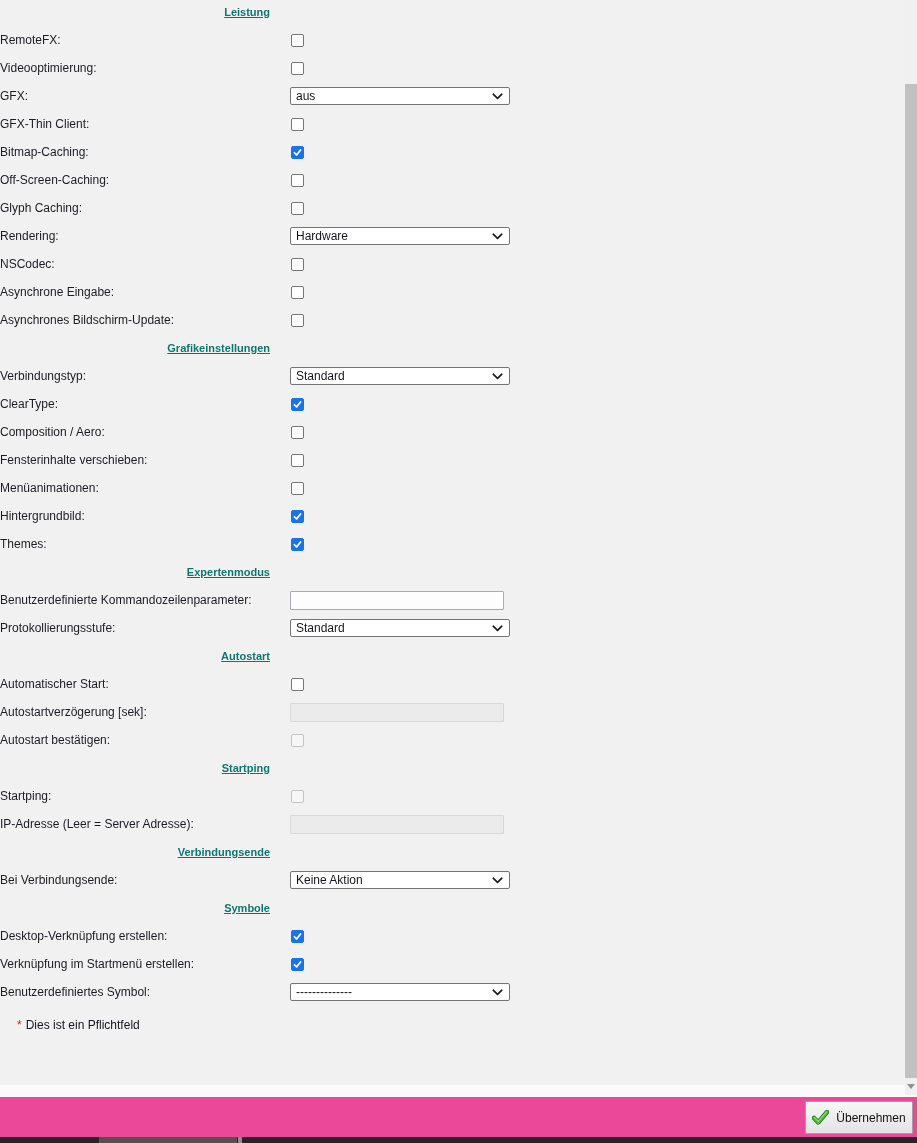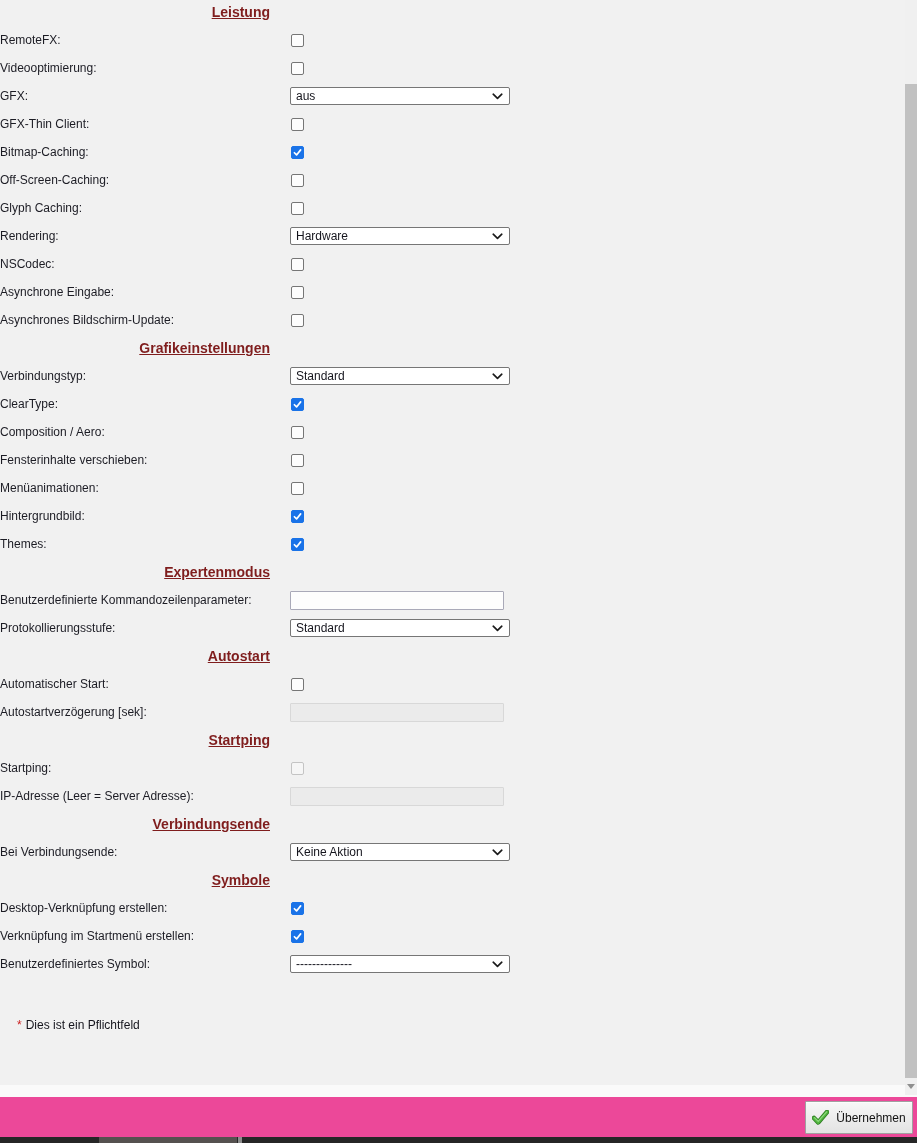--- a/index.html
+++ b/index.html
@@ -10,21 +10,21 @@
     -webkit-font-smoothing:antialiased;
   }
   .form-rows { position:absolute; top:-2px; left:0; width:905px; }
   .row { display:flex; height:28px; align-items:center; }
   .lbl {
     width:284px; flex:none; text-align:left;
     font-size:12px; color:#1c1c24; white-space:nowrap;
   }
   .hdr {
     width:284px; flex:none; text-align:right; box-sizing:border-box; padding-right:14px;
-    font-size:14px; font-weight:bold; text-decoration:underline; color:#7f1d1d; white-space:nowrap;
+    font-size:11px; font-weight:bold; text-decoration:underline; color:#0f766e; white-space:nowrap;
   }
   .ctrl { margin-left:6px; display:flex; align-items:center;border-radius:6px; }
 
   .cb { width:13px; height:13px; border-radius:2px; box-sizing:border-box; margin-left:1px;
         display:flex; align-items:center; justify-content:center; }
   .cb.unchecked { background:#fdfdfd; border:1px solid #767676; }
   .cb.checked   { background:#1a73e8; border:1px solid #1a73e8; }
   .cb.disabled  { background:#f6f6f6; border:1px solid #c4c4c4; }
 
   .sel {
@@ -260,20 +260,26 @@
     <div class="row">
       <span class="lbl">Automatischer Start:</span>
       <div class="ctrl">
         <div class="cb unchecked"></div>
       </div>
     </div>
     <div class="row">
       <span class="lbl">Autostartverzögerung [sek]:</span>
       <div class="ctrl">
         <input type="text" class="txt disabled" disabled="" value="" style="">
+      </div>
+    </div>
+    <div class="row">
+      <span class="lbl">Autostart bestätigen:</span>
+      <div class="ctrl">
+        <div class="cb disabled"></div>
       </div>
     </div>
     <div class="row">
       <span class="hdr">Startping</span>
     </div>
     <div class="row">
       <span class="lbl">Startping:</span>
       <div class="ctrl">
         <div class="cb disabled"></div>
       </div>

